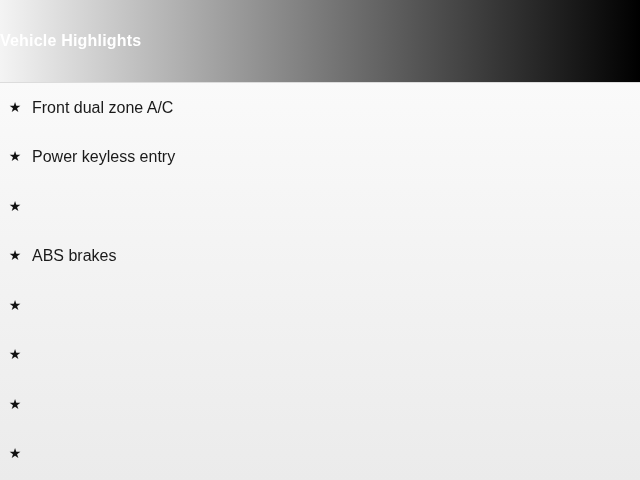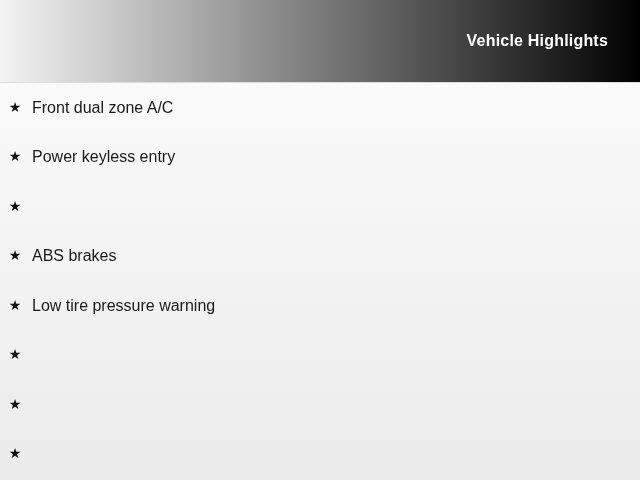--- a/index.html
+++ b/index.html
@@ -16,21 +16,20 @@
   body{
     font-family:"Liberation Sans", sans-serif;
     background:linear-gradient(180deg, var(--body-gradient-start) 0%, var(--body-gradient-end) 100%);
   }
   .header{
     width:640px;
     height:83px;
     background:linear-gradient(90deg, var(--header-gradient-start) 0%, var(--header-gradient-end) 100%);
     display:flex;
     align-items:center;
-    justify-content:flex-end;
     padding-right:32px;
     border-bottom:1px solid #dcdcdc;
   }
   .header-title{
     color:var(--header-title);
     font-size:16px;
     font-weight:bold;
     letter-spacing:0.2px;
   }
   .list{
@@ -81,21 +80,20 @@
     <span class="star">★</span>
   </div>
 
   <div class="row">
     <span class="star">★</span>
     <span class="label">ABS brakes</span>
   </div>
 
   <div class="row">
     <span class="star">★</span>
-    <span class="label">Low tire pressure warning</span>
   </div>
 
   <div class="row">
     <span class="star">★</span>
   </div>
 
   <div class="row">
     <span class="star">★</span>
   </div>
 

